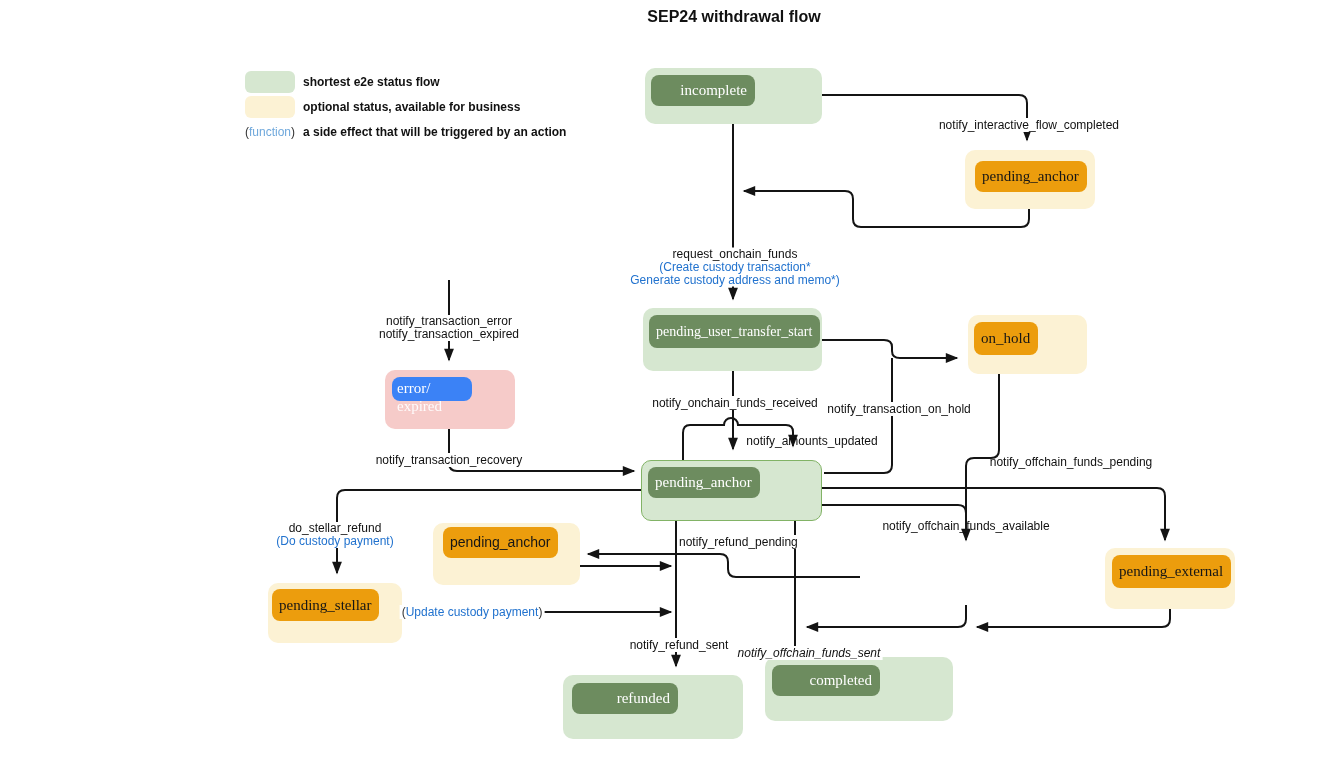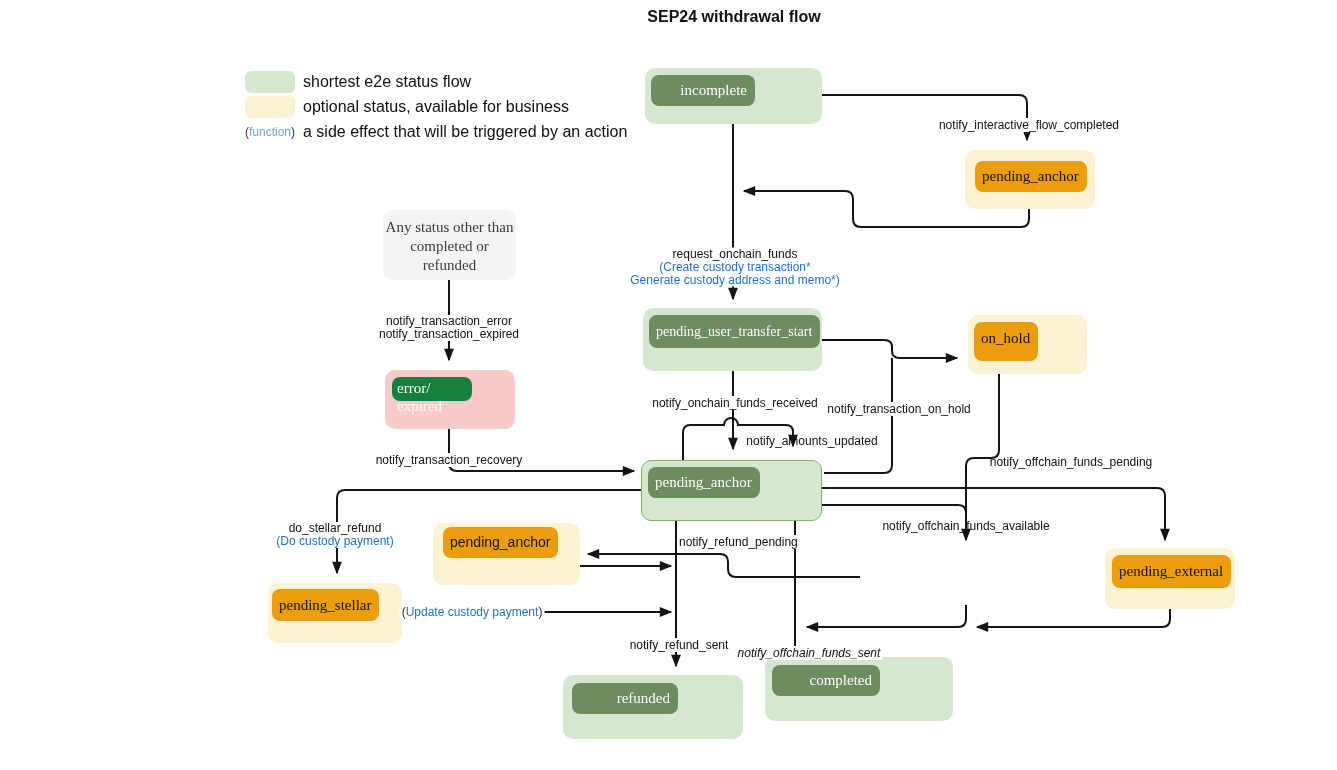--- a/index.html
+++ b/index.html
@@ -15,40 +15,40 @@
   .node.greenbox{background:#d6e7d0;text-align:right;}
   .node.greenbox.bordered{border:1.5px solid #82b366;}
   .node.yellowbox{background:#fcf2d4;}
   .node.pinkbox{background:#f6cbc9;}
   .node.graybox{background:#f4f4f4;}
   .pill{position:absolute;border-radius:8px;box-sizing:border-box;
         font-family:"Liberation Serif",serif;font-size:15px;
         height:31px;line-height:23px;padding:4px 8px 4px 7px;white-space:nowrap;}
   .pill.darkgreen{background:#6d8c5f;color:#ffffff;}
   .pill.orange{background:#ec9d0d;color:#161616;}
-  .pill.red{background:#15803d;color:#ffffff;}
+  .pill.red{background:#3b82f6;color:#ffffff;}
   .pill.sans{font-family:"Liberation Sans",sans-serif;font-size:14px;}
   .anytext{position:absolute;width:133px;text-align:center;
            font-family:"Liberation Serif",serif;font-size:15px;line-height:19px;color:#3b3b3b;}
   .err-lines{position:absolute;left:5px;top:2px;line-height:18px;white-space:nowrap;}
   .err-lines .l2{color:rgba(255,255,255,0.92);}
 
   
   .elbl{position:absolute;transform:translate(-50%,-50%);background:#ffffff;
         font-size:12px;color:#111;padding:0 2px;white-space:nowrap;text-align:center;}
   .elbl.nobg{background:transparent;}
   .elbl.leftpin{transform:translate(0,-50%);}
   .blue{color:#2172ce;}
   .lightblue{color:#6fa8dc;}
   .dark{color:#333;}
   .stack div{line-height:13px;}
 
   
   .legend-swatch{position:absolute;width:50px;height:22px;border-radius:6px;}
-  .legend-text{position:absolute;font-size:16px;color:#111;white-space:nowrap;line-height:14px;}
+  .legend-text{position:absolute;font-size:12px;color:#111;white-space:nowrap;line-height:14px;font-weight:bold;}
   .legend-func{position:absolute;font-size:12px;white-space:nowrap;text-align:right;}
 </style>
 </head>
 <body>
 
 <div id="canvas">
 
   <svg id="edges" viewBox="0 0 1337 770" xmlns="http://www.w3.org/2000/svg">
     <defs>
       <marker id="ah" viewBox="0 0 10 8" markerWidth="7" markerHeight="5.6" refX="8.5" refY="4" orient="auto" markerUnits="strokeWidth">
@@ -96,26 +96,23 @@
 
   <div class="node yellowbox" style="left:965px;top:150px;width:130px;height:59px;">
     <span class="pill orange" style="left:10px;top:11px;min-width:93px;">pending_anchor</span>
   </div>
 
   <div class="node greenbox" style="left:643px;top:308px;width:179px;height:63px;">
     <span class="pill darkgreen" style="left:6px;top:7px;min-width:159px;height:33px;line-height:25px;font-size:14px;">pending_user_transfer_start</span>
   </div>
 
   <div class="node yellowbox" style="left:968px;top:315px;width:119px;height:59px;">
-    <span class="pill orange" style="left:6px;top:7px;min-width:64px;height:39px;line-height:25px;">on_hold</span>
+    <span class="pill orange" style="left:6px;top:7px;min-width:64px;height:33px;line-height:25px;">on_hold</span>
   </div>
 
-  <div class="node graybox" style="left:383px;top:210px;width:133px;height:70px;">
-    <div class="anytext" style="left:0;top:8px;">Any status other than completed or refunded</div>
-  </div>
 
   <div class="node pinkbox" style="left:385px;top:370px;width:130px;height:59px;">
     <span class="pill red" style="left:7px;top:7px;width:80px;height:24px;padding:0;overflow:visible;">
       <span class="err-lines">
         <div class="l1">error/</div>
         <div class="l2">expired</div>
       </span>
     </span>
   </div>
 

